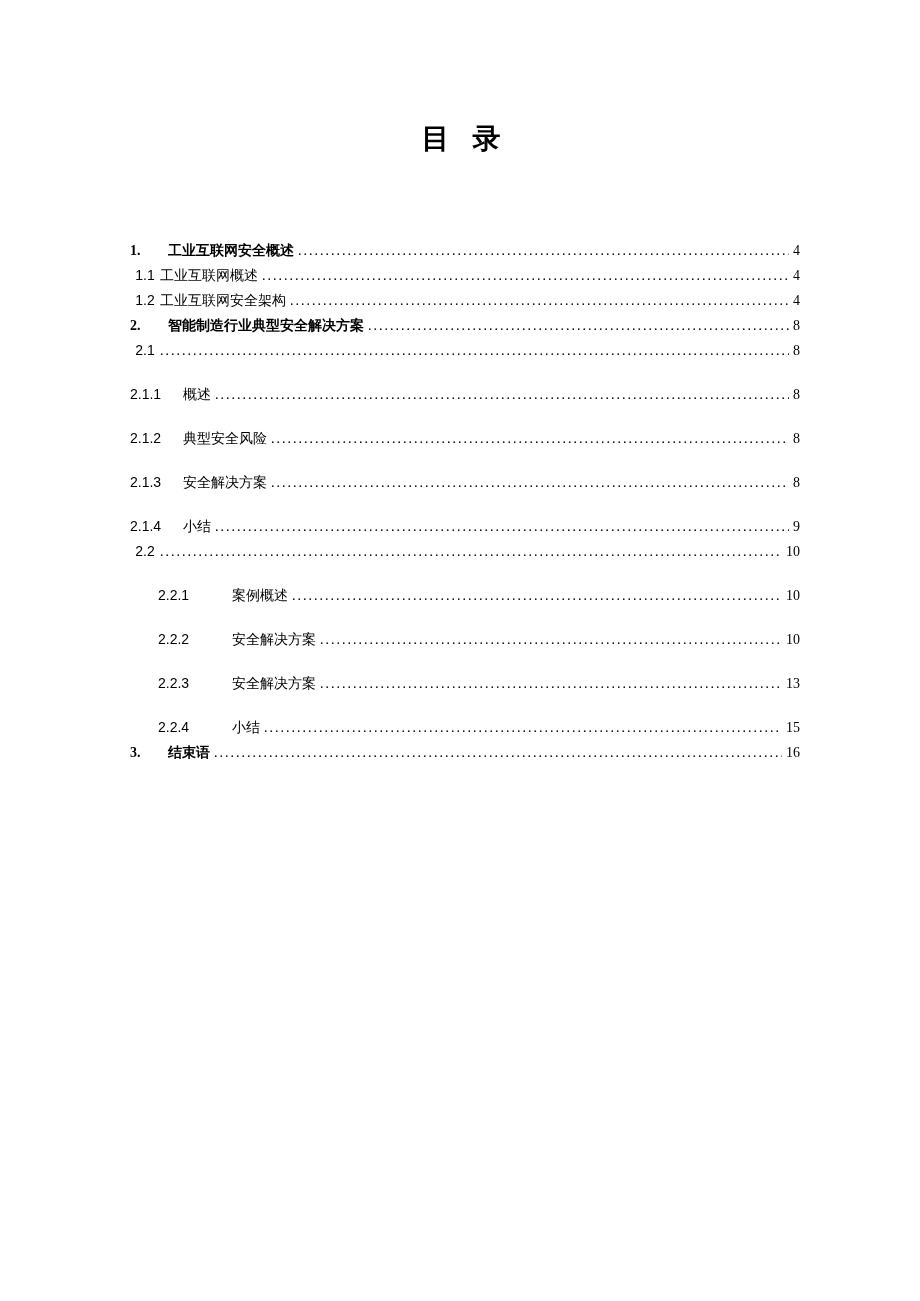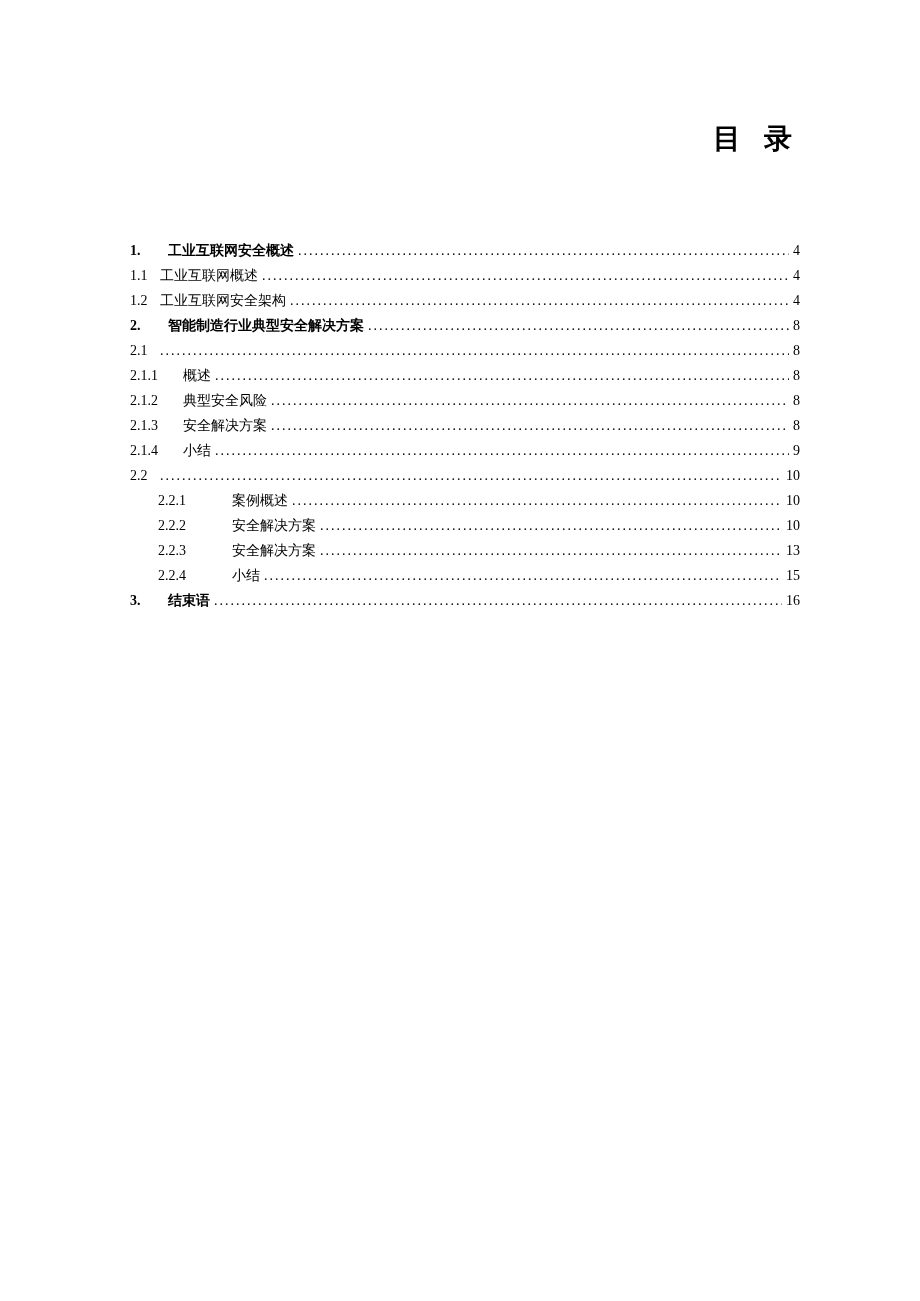--- a/index.html
+++ b/index.html
@@ -9,21 +9,21 @@
     }
     body {
       width: 920px;
       height: 1301px;
       background: #ffffff;
       font-family: "SimSun", "宋体", serif;
       color: #000000;
       padding: 120px 120px 0 130px;
     }
     .title {
-      text-align: right;
+      text-align: center;
       font-size: 28px;
       font-weight: bold;
       letter-spacing: 8px;
       margin-bottom: 80px;
     }
     .toc-entry {
       display: flex;
       align-items: baseline;
       font-size: 14px;
       line-height: 25px;
@@ -54,23 +54,23 @@
       font-weight: bold;
     }
     .bold .num {
       font-family: "Times New Roman", serif;
     }
     .indent-0 .num { min-width: 38px; }
     .indent-0b .num { min-width: 30px; }
     .indent-1 .num { min-width: 53px; }
     .indent-2 { padding-left: 28px; justify-content: flex-end; }
     .indent-2 .num { min-width: 74px; }
-    .l1 .num { font-family: Liberation Serif, serif; font-weight: normal; }
+    .l1 .num { font-family: Liberation Sans, sans-serif; font-weight: normal; text-align: center; }
     .l1 .label { font-family: "SimSun", serif; }
-    .l2 .num { font-family: Liberation Serif, serif; }
+    .l2 .num { font-family: Liberation Sans, sans-serif; margin-top: 19px; }
     .l2 .label { font-family: "SimSun", serif; }
     .toc-entry .page { font-family: "Times New Roman", serif; font-size: 14px; }
   </style>
 </head>
 <body>
 
 <div class="title">目 录</div>
 
 <div id="toc-container">
     <div class="toc-entry bold indent-0">

